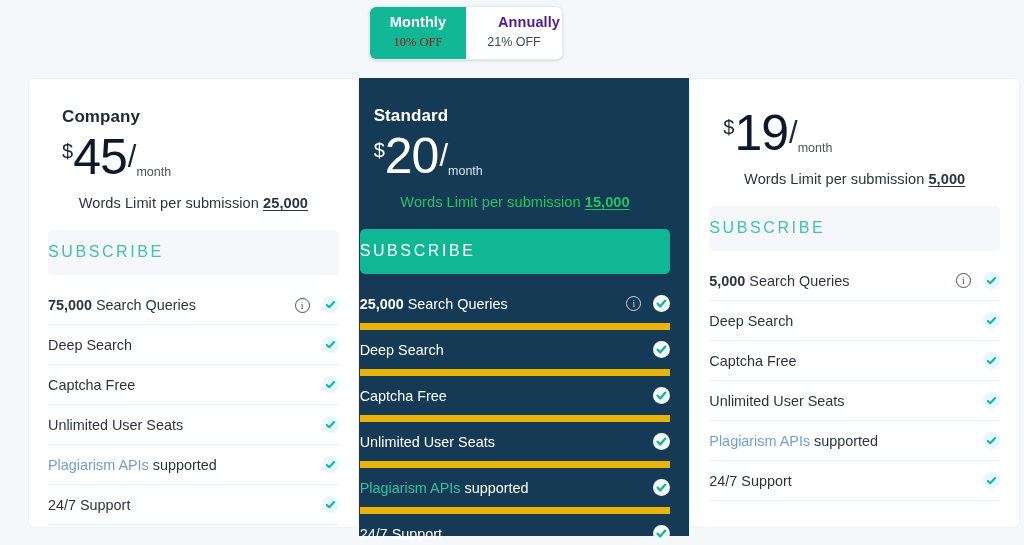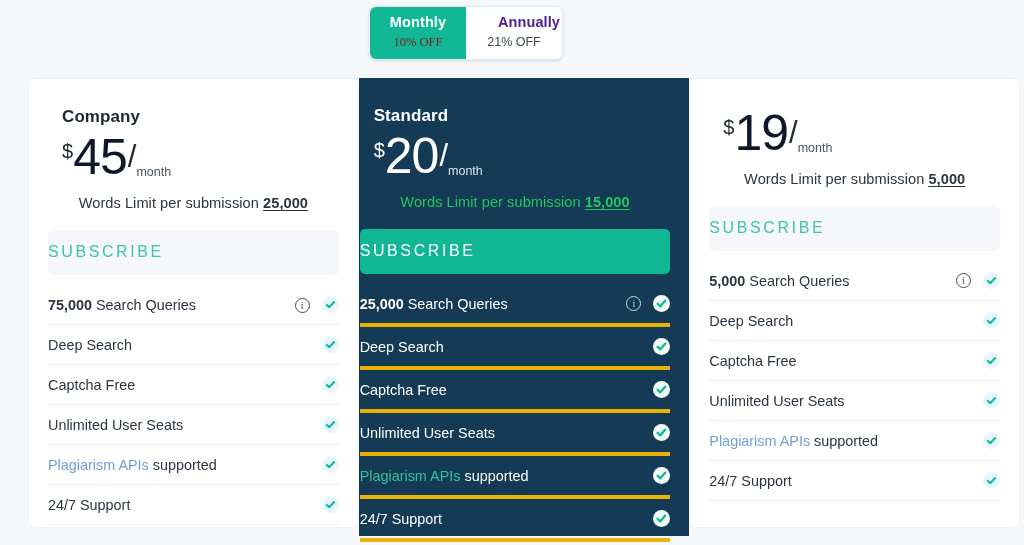--- a/index.html
+++ b/index.html
@@ -184,21 +184,21 @@
   }
   .feature-row {
     display: flex;
     align-items: center;
     height: 39px;
     border-bottom: 1px solid #e9eef3;
     font-size: 14.4px;
     color: #2b3540;
   }
   .card.featured .feature-row {
-    border-bottom: 4px solid #eab308;
+    border-bottom: 7px solid #eab308;
     color: #ffffff;
     height: 39px;
   }
   .feature-text {
     flex: 1;
     white-space: nowrap;
     overflow: hidden;
   }
   .feature-text b { font-weight: bold; }
   .feature-text .link { color: #6f9fd8; }

